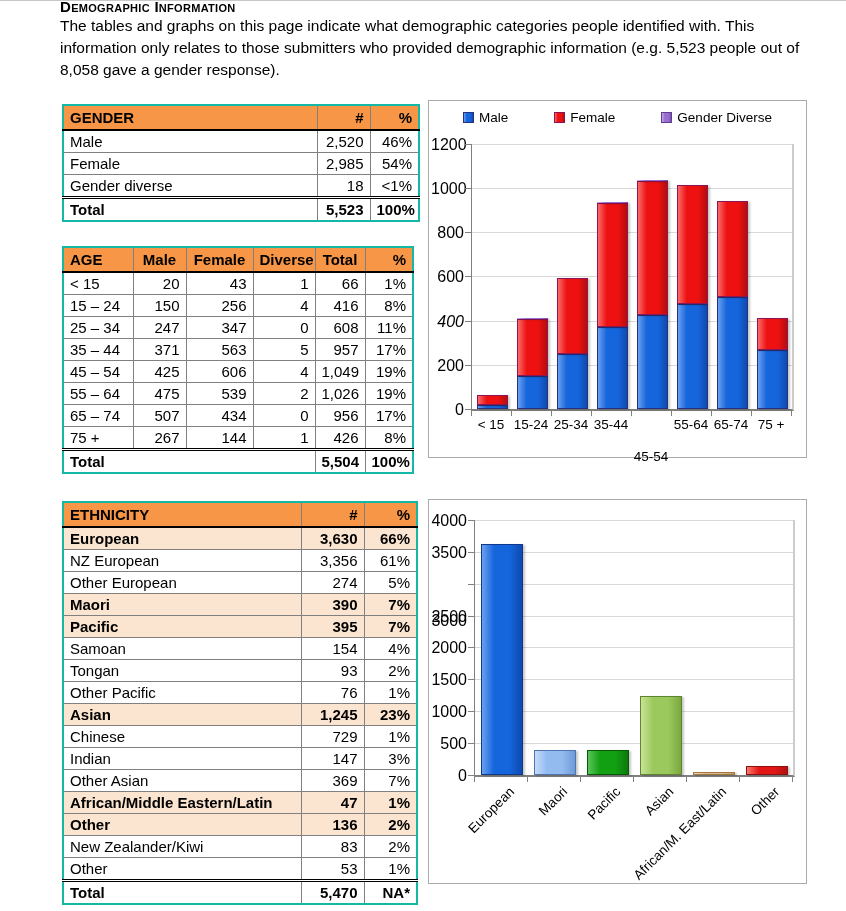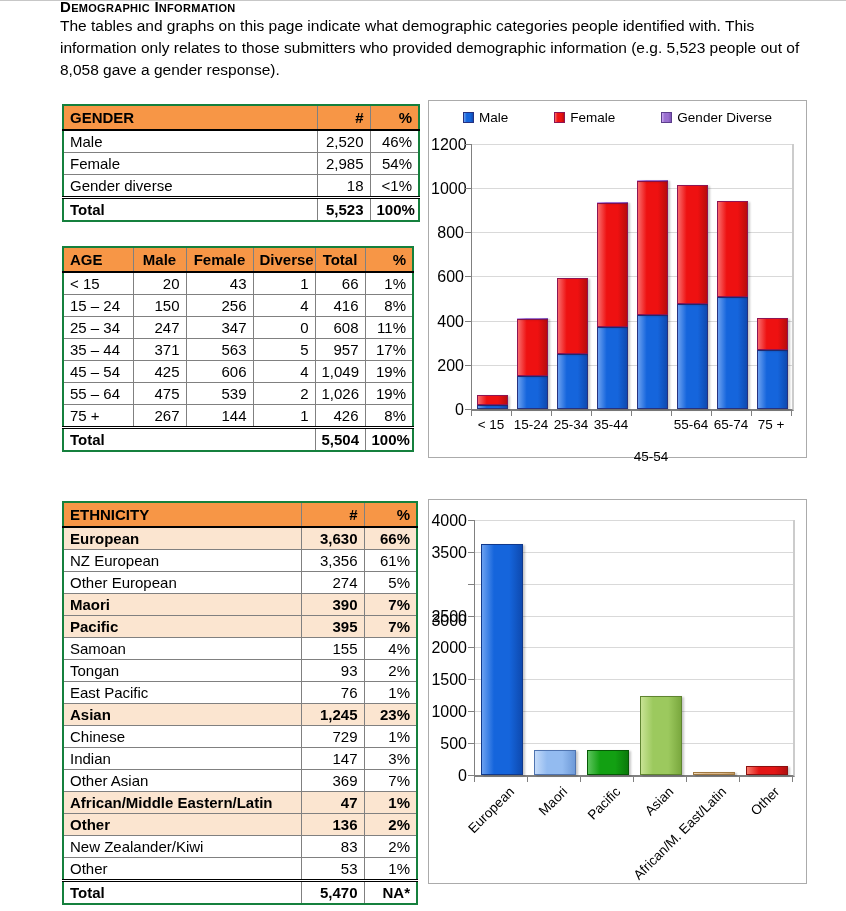--- a/index.html
+++ b/index.html
@@ -4,21 +4,21 @@
 <style>
   html,body{margin:0;padding:0;background:#fff;}
   .page{position:relative;width:846px;height:911px;background:#fff;border-top:1px solid #c7c7c7;
         font-family:"Liberation Sans",sans-serif;color:#000;overflow:hidden;}
   .title{position:absolute;left:60px;top:-3px;font-size:15px;font-weight:bold;
          font-variant:small-caps;letter-spacing:.3px;margin:0;}
   .intro{position:absolute;left:60px;top:14px;width:748px;font-size:15.5px;line-height:22px;margin:0;}
 
   table.tbl{position:absolute;border-collapse:collapse;background:#fff;table-layout:fixed;}
   table.tbl td{border:1px solid #808080;font-size:15px;padding:0 6px;height:21px;overflow:hidden;white-space:nowrap;}
-  table.tbl{border:2px solid #15803d;}
+  table.tbl{border:2px solid #14b8a6;}
   table.tbl tr.hdr td{background:#F79646;font-weight:bold;border-bottom:2px solid #000;height:23px;}
   table.tbl tr.total td{border-top:3px double #000;font-weight:bold;height:21px;}
   td.num{text-align:right;}
   td.ctr{text-align:center;}
   tr.grp td{background:#FBE5D0;font-weight:bold;}
   td.indent{padding-left:30px;}
 
   .chart{position:absolute;background:#fff;border:1px solid #ababab;}
   .plot{position:absolute;border-left:1px solid #808080;border-bottom:2px solid #808080;
         border-right:2px solid #cccccc;}
@@ -115,21 +115,21 @@
         <div class="seg bar" style="left: 204.5px; width: 31px; bottom: 105px; height: 119px; background: linear-gradient(90deg, rgb(249, 107, 107) 0%, rgb(238, 17, 17) 30%, rgb(238, 17, 17) 68%, rgb(184, 13, 13) 100%); border: 1px solid rgb(142, 20, 83);"></div>
         <div class="seg bar" style="left: 244.5px; width: 31px; bottom: 0px; height: 112px; background: linear-gradient(90deg, rgb(106, 160, 240) 0%, rgb(21, 101, 220) 30%, rgb(21, 101, 220) 68%, rgb(14, 74, 176) 100%); border: 1px solid rgb(38, 49, 127);"></div>
         <div class="seg bar" style="left: 244.5px; width: 31px; bottom: 112px; height: 96px; background: linear-gradient(90deg, rgb(249, 107, 107) 0%, rgb(238, 17, 17) 30%, rgb(238, 17, 17) 68%, rgb(184, 13, 13) 100%); border: 1px solid rgb(142, 20, 83);"></div>
         <div class="seg bar" style="left: 284.5px; width: 31px; bottom: 0px; height: 59px; background: linear-gradient(90deg, rgb(106, 160, 240) 0%, rgb(21, 101, 220) 30%, rgb(21, 101, 220) 68%, rgb(14, 74, 176) 100%); border: 1px solid rgb(38, 49, 127);"></div>
         <div class="seg bar" style="left: 284.5px; width: 31px; bottom: 59px; height: 32px; background: linear-gradient(90deg, rgb(249, 107, 107) 0%, rgb(238, 17, 17) 30%, rgb(238, 17, 17) 68%, rgb(184, 13, 13) 100%); border: 1px solid rgb(142, 20, 83);"></div>
       </div>
   <div class="ylab" style="left: 2px; width: 33px; top: 300px;">0</div>
       <div class="tick" style="left: 36px; top: 308px; width: 6px; height: 1px;"></div>
       <div class="ylab" style="left: 2px; width: 33px; top: 256px;">200</div>
       <div class="tick" style="left: 36px; top: 264px; width: 6px; height: 1px;"></div>
-      <div class="ylab" style="left: 2px; width: 33px; top: 212px;">400</div>
+      <div class="ylab" style="left: 2px; width: 33px; top: 212px; font-style: italic;">400</div>
       <div class="tick" style="left: 36px; top: 220px; width: 6px; height: 1px;"></div>
       <div class="ylab" style="left: 2px; width: 33px; top: 167px;">600</div>
       <div class="tick" style="left: 36px; top: 175px; width: 6px; height: 1px;"></div>
       <div class="ylab" style="left: 2px; width: 33px; top: 123px;">800</div>
       <div class="tick" style="left: 36px; top: 131px; width: 6px; height: 1px;"></div>
       <div class="ylab" style="left: 2px; width: 33px; top: 79px;">1000</div>
       <div class="tick" style="left: 36px; top: 87px; width: 6px; height: 1px;"></div>
       <div class="ylab" style="left: 2px; width: 33px; top: 35px;">1200</div>
       <div class="tick" style="left: 36px; top: 43px; width: 6px; height: 1px;"></div>
       <div class="tick" style="left: 42px; top: 310px; width: 1px; height: 5px;"></div>
@@ -211,20 +211,28 @@
         </tr>
         <tr>
           <td>55 – 64</td>
           <td class="num">475</td>
           <td class="num">539</td>
           <td class="num">2</td>
           <td class="num">1,026</td>
           <td class="num">19%</td>
         </tr>
         <tr>
+          <td>65 – 74</td>
+          <td class="num">507</td>
+          <td class="num">434</td>
+          <td class="num">0</td>
+          <td class="num">956</td>
+          <td class="num">17%</td>
+        </tr>
+        <tr>
           <td>75 +</td>
           <td class="num">267</td>
           <td class="num">144</td>
           <td class="num">1</td>
           <td class="num">426</td>
           <td class="num">8%</td>
         </tr>
         <tr class="total">
           <td colspan="4">Total</td>
           <td class="num">5,504</td>
@@ -265,30 +273,30 @@
           <td class="num">390</td>
           <td class="num">7%</td>
         </tr>
         <tr class="grp">
           <td>Pacific</td>
           <td class="num">395</td>
           <td class="num">7%</td>
         </tr>
         <tr>
           <td class="indent">Samoan</td>
-          <td class="num">155</td>
+          <td class="num">154</td>
           <td class="num">4%</td>
         </tr>
         <tr>
           <td class="indent">Tongan</td>
           <td class="num">93</td>
           <td class="num">2%</td>
         </tr>
         <tr>
-          <td class="indent">East Pacific</td>
+          <td class="indent">Other Pacific</td>
           <td class="num">76</td>
           <td class="num">1%</td>
         </tr>
         <tr class="grp">
           <td>Asian</td>
           <td class="num">1,245</td>
           <td class="num">23%</td>
         </tr>
         <tr>
           <td class="indent">Chinese</td>

